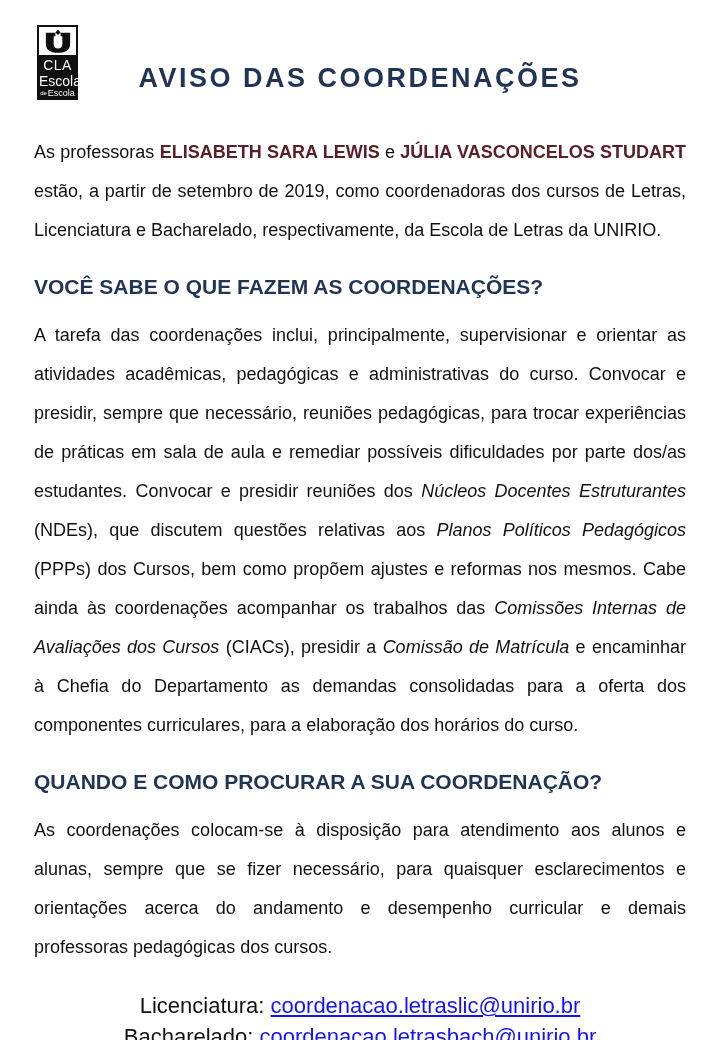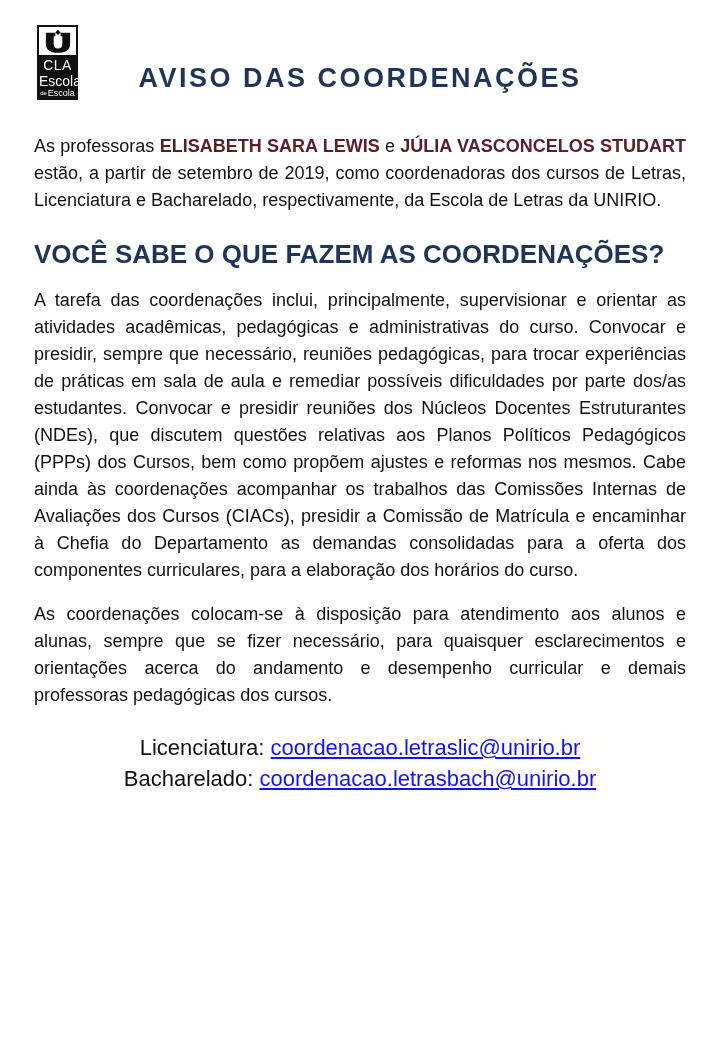--- a/index.html
+++ b/index.html
@@ -43,30 +43,30 @@
   .title{
     margin:9px;padding-top:40px;
     text-align:center;
     font-size:27px;font-weight:700;
     letter-spacing:2.5px;
     color:var(--navy);
   }
   
   .body-p{
     margin:0 0 17px 0;
-    font-size:18px;line-height:27px;
+    font-size:18px;line-height:39px;
     text-align:justify;
   }
   .section-h{
     margin:25px 0 17px 0;
-    font-size:26px;font-weight:700;
+    font-size:21px;font-weight:700;
     color:var(--navy);
   }
   .seg-name{color:var(--maroon);font-weight:700;}
-  .seg-italic{}
+  .seg-italic{font-style:italic;}
   
   .contacts{margin-top:23px;}
   .contact-line{margin:0;text-align:center;font-size:22px;line-height:31px;}
   .contact-label{color:var(--text);}
   .email-link{color:var(--link);text-decoration:underline;cursor:pointer;}
 </style>
 </head>
 <body>
 
 <div class="page">
@@ -86,20 +86,21 @@
       </div>
     </div>
     <h1 class="title">AVISO DAS COORDENAÇÕES</h1>
   </header>
 
   <p class="body-p"><span>As professoras </span><span class="seg-name">ELISABETH SARA LEWIS</span><span> e </span><span class="seg-name">JÚLIA VASCONCELOS STUDART</span><span> estão, a partir de setembro de 2019, como coordenadoras dos cursos de Letras, Licenciatura e Bacharelado, respectivamente, da Escola de Letras da UNIRIO.</span></p>
 
   <h2 class="section-h">VOCÊ SABE O QUE FAZEM AS COORDENAÇÕES?</h2>
   <p class="body-p"><span>A tarefa das coordenações inclui, principalmente, supervisionar e orientar as atividades acadêmicas, pedagógicas e administrativas do curso. Convocar e presidir, sempre que necessário, reuniões pedagógicas, para trocar experiências de práticas em sala de aula e remediar possíveis dificuldades por parte dos/as estudantes. Convocar e presidir reuniões dos </span><span class="seg-italic">Núcleos Docentes Estruturantes</span><span> (NDEs), que discutem questões relativas aos </span><span class="seg-italic">Planos Políticos Pedagógicos</span><span> (PPPs) dos Cursos, bem como propõem ajustes e reformas nos mesmos. Cabe ainda às coordenações acompanhar os trabalhos das </span><span class="seg-italic">Comissões Internas de Avaliações dos Cursos</span><span> (CIACs), presidir a </span><span class="seg-italic">Comissão de Matrícula</span><span> e encaminhar à Chefia do Departamento as demandas consolidadas para a oferta dos componentes curriculares, para a elaboração dos horários do curso.</span></p>
 
+  <h2 class="section-h">QUANDO E COMO PROCURAR A SUA COORDENAÇÃO?</h2>
   <p class="body-p"><span>As coordenações colocam-se à disposição para atendimento aos alunos e alunas, sempre que se fizer necessário, para quaisquer esclarecimentos e orientações acerca do andamento e desempenho curricular e demais professoras pedagógicas dos cursos.</span></p>
 
   <div class="contacts">
     <p class="contact-line">
       <span class="contact-label">Licenciatura:</span>
       <a class="email-link" href="#">coordenacao.letraslic@unirio.br</a>
     </p>
     <p class="contact-line">
       <span class="contact-label">Bacharelado:</span>
       <a class="email-link" href="#">coordenacao.letrasbach@unirio.br</a>

